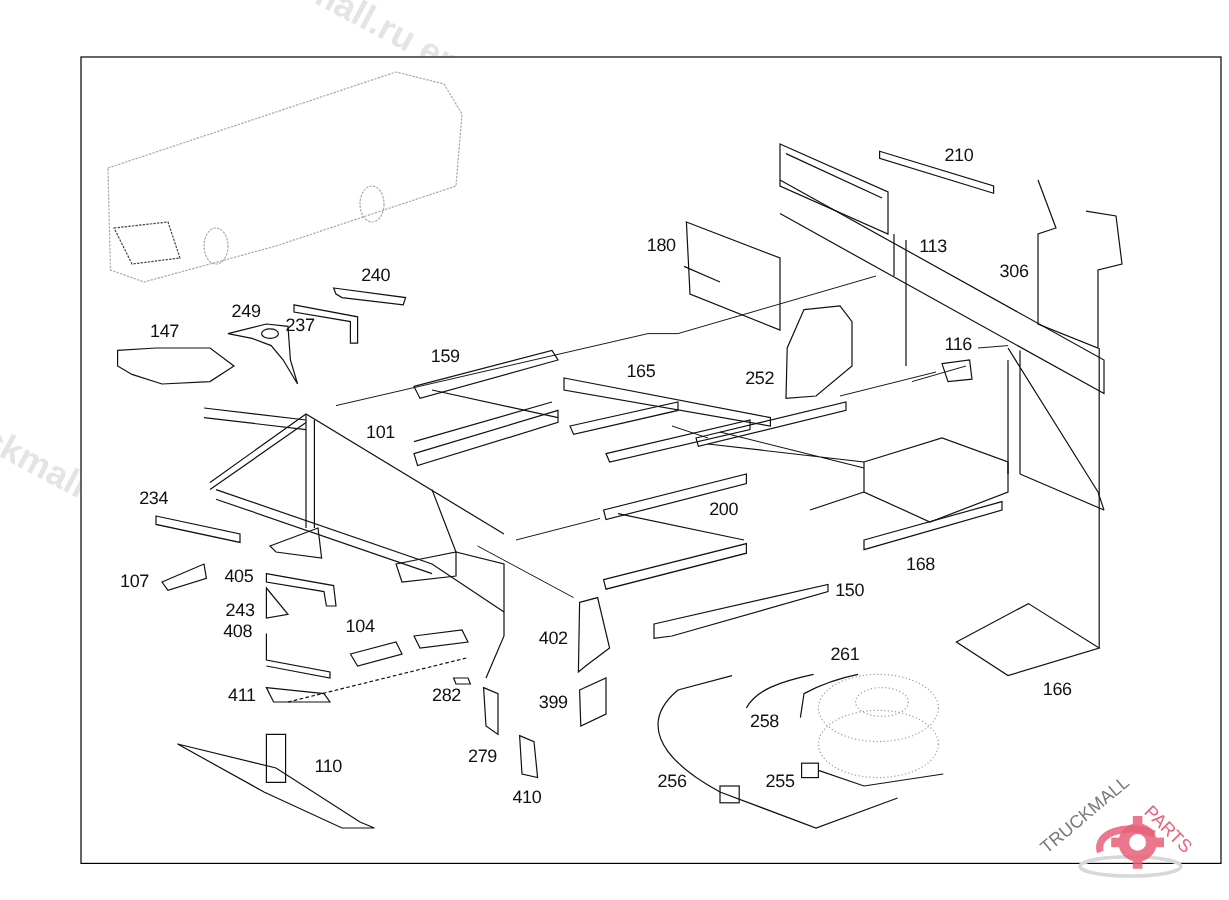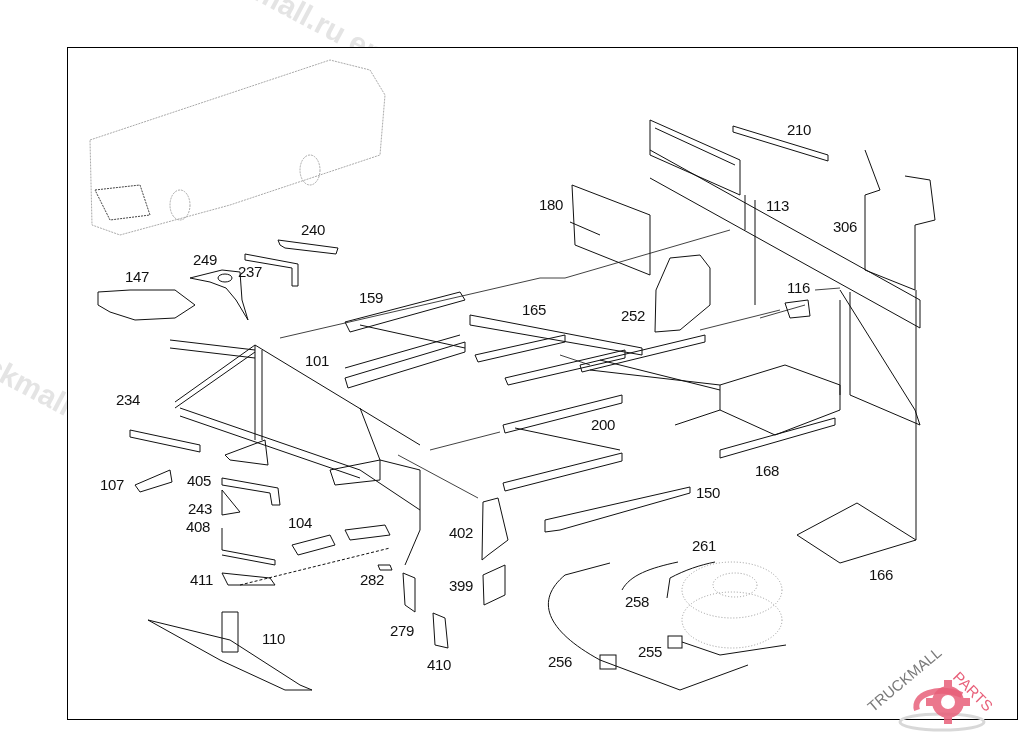--- a/index.html
+++ b/index.html
@@ -191,39 +191,39 @@
 <div class="callout" style="left:539px;top:197px;">180</div>
 <div class="callout" style="left:787px;top:280px;">116</div>
 <div class="callout" style="left:238px;top:232px;margin-top:32px;">237</div>
 <div class="callout" style="left:301px;top:222px;">240</div>
 <div class="callout" style="left:193px;top:252px;">249</div>
 <div class="callout" style="left:125px;top:269px;">147</div>
 <div class="callout" style="left:359px;top:290px;">159</div>
 <div class="callout" style="left:522px;top:302px;text-align:right;">165</div>
 <div class="callout" style="left:621px;top:308px;">252</div>
 <div class="callout" style="left:305px;top:353px;">101</div>
-<div class="callout" style="left:116px;top:392px;text-align:right;">234</div>
+<div class="callout" style="left:116px;top:408px;text-align:right;">234</div>
 <div class="callout" style="left:591px;top:417px;">200</div>
 <div class="callout" style="left:755px;top:463px;">168</div>
 <div class="callout" style="left:100px;top:477px;">107</div>
 <div class="callout" style="left:187px;top:473px;">405</div>
 <div class="callout" style="left:696px;top:485px;">150</div>
 <div class="callout" style="left:188px;top:501px;">243</div>
 <div class="callout" style="left:288px;top:515px;">104</div>
 <div class="callout" style="left:449px;top:525px;">402</div>
 <div class="callout" style="left:692px;top:538px;">261</div>
 <div class="callout" style="left:186px;top:519px;">408</div>
 <div class="callout" style="left:869px;top:567px;">166</div>
 <div class="callout" style="left:190px;top:572px;">411</div>
 <div class="callout" style="left:360px;top:572px;">282</div>
 <div class="callout" style="left:449px;top:578px;">399</div>
 <div class="callout" style="left:625px;top:594px;">258</div>
 <div class="callout" style="left:390px;top:623px;">279</div>
 <div class="callout" style="left:262px;top:631px;">110</div>
-<div class="callout" style="left:548px;top:644px;margin-top:10px;">256</div>
+<div class="callout" style="left:548px;top:644px;">256</div>
 <div class="callout" style="left:638px;top:644px;">255</div>
 <div class="callout" style="left:427px;top:657px;">410</div>
 
 <div id="brand">
   <svg width="160" height="88" viewBox="0 0 160 88">
     <ellipse cx="80" cy="62" rx="42" ry="8" fill="none" stroke="#d8d8d8" stroke-width="3"></ellipse>
     <path d="M55,50 C50,35 75,25 100,35" fill="none" stroke="#e8607a" stroke-width="6" opacity="0.85"></path>
     <g fill="#e8607a" opacity="0.85">
       <circle cx="86" cy="42" r="16"></circle>
       <rect x="82" y="20" width="8" height="8"></rect>

